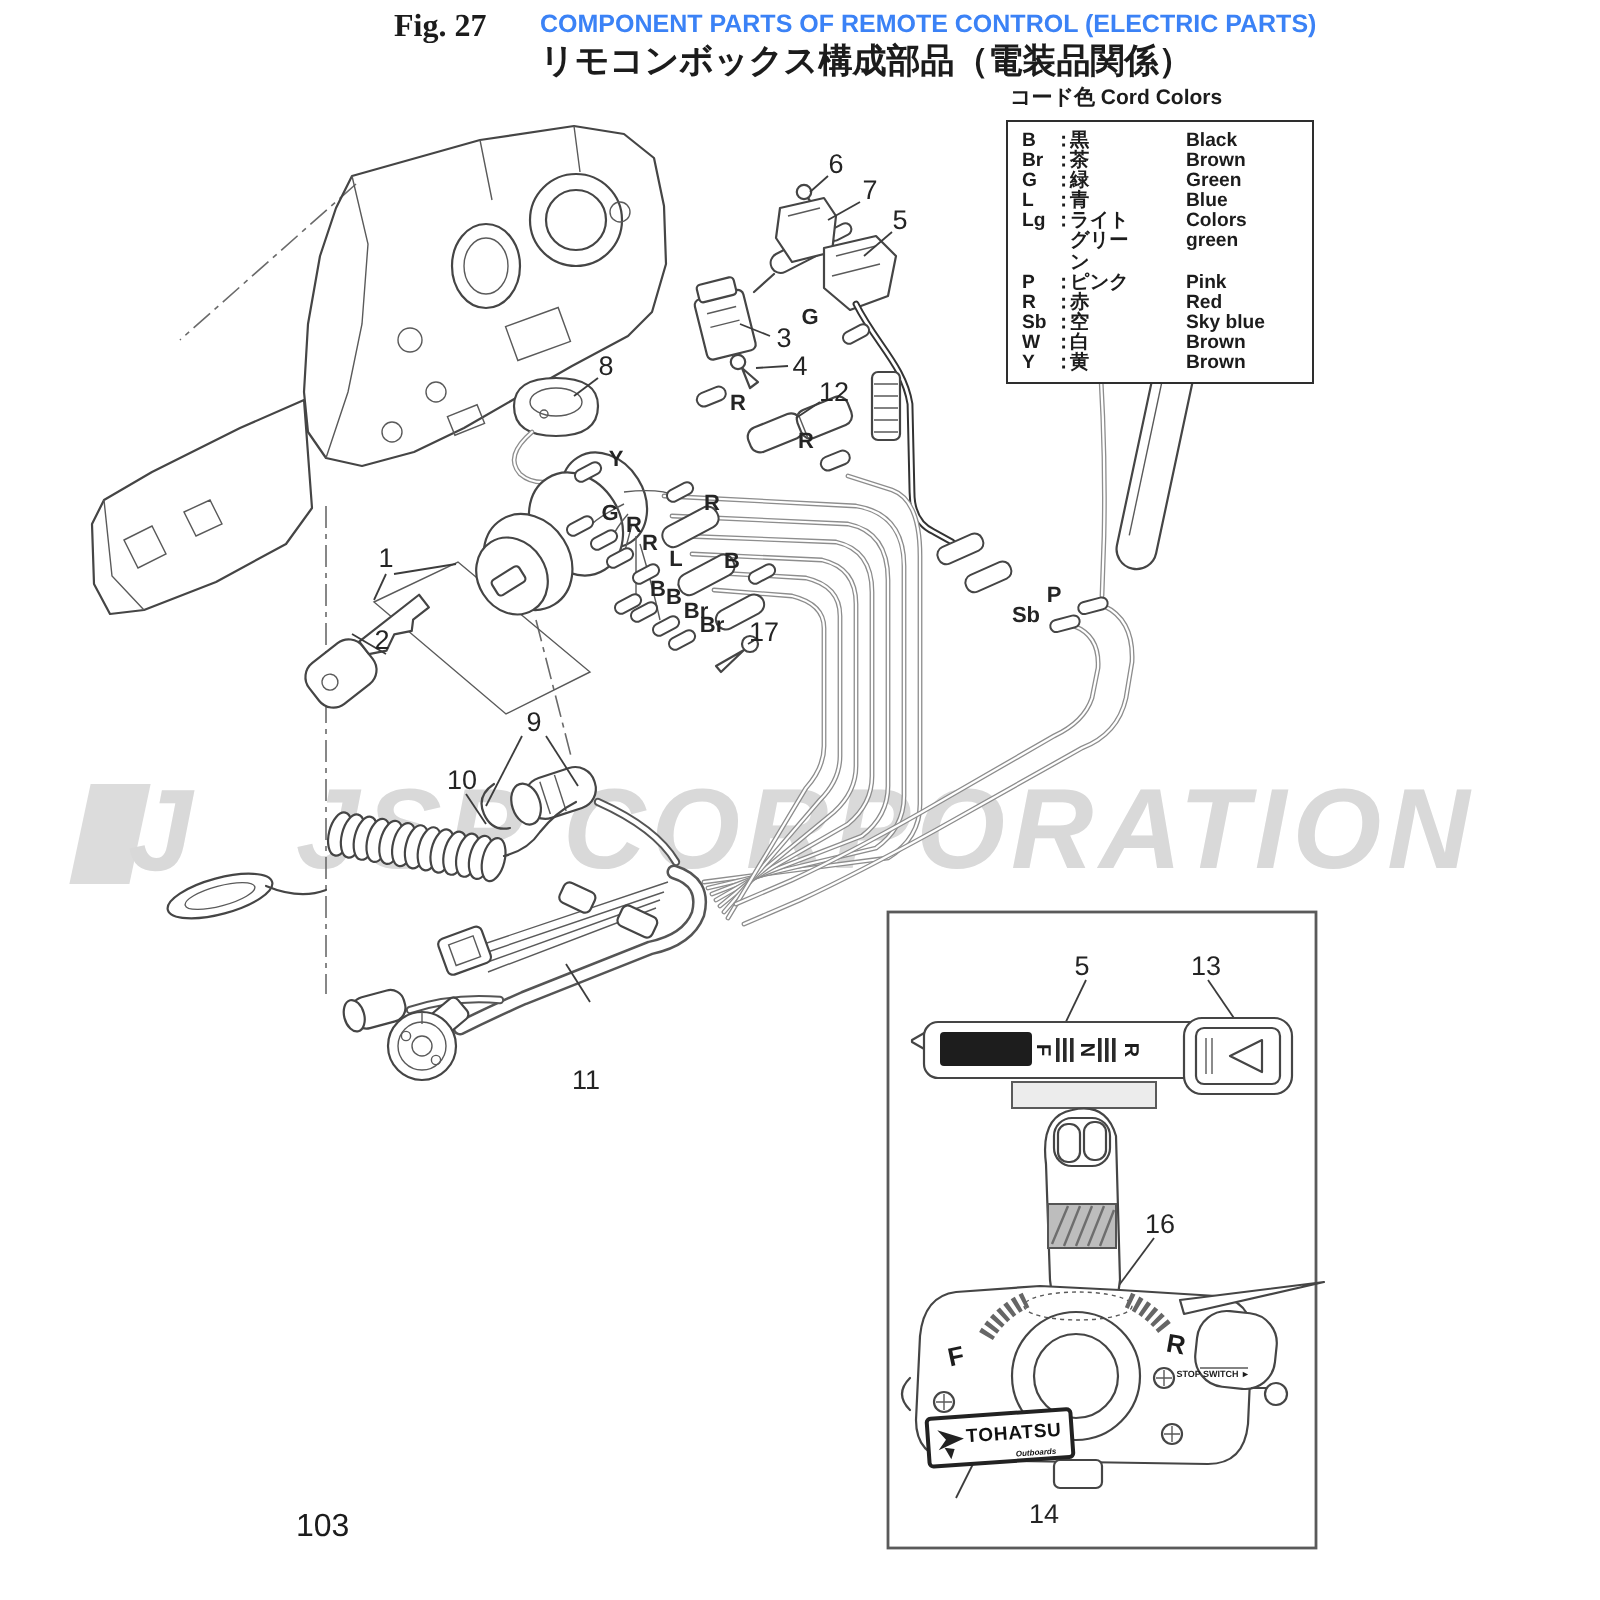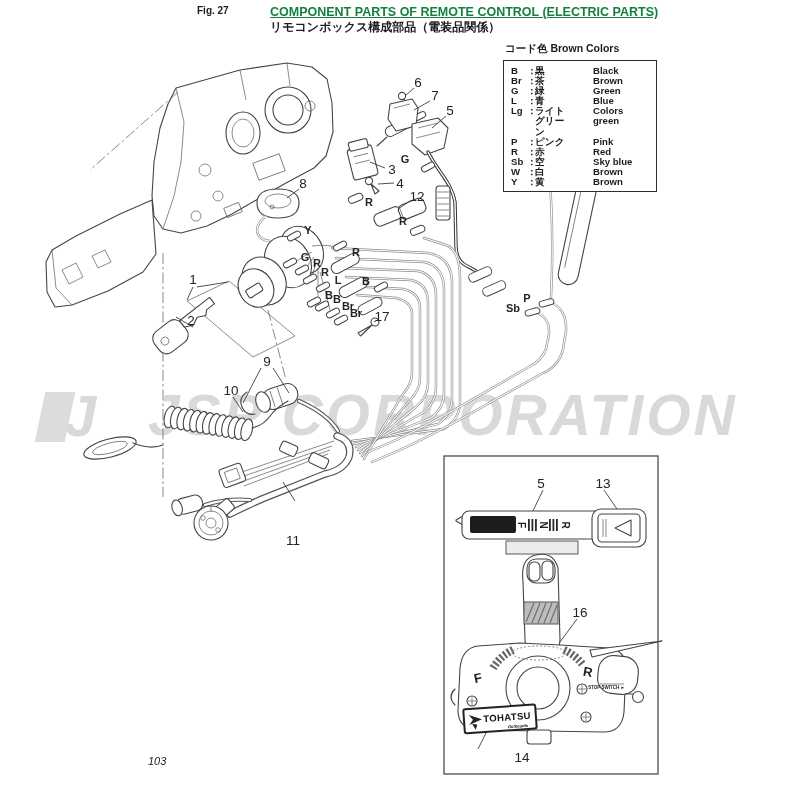--- a/index.html
+++ b/index.html
@@ -1,21 +1,21 @@
 <!DOCTYPE html>
 <html><head>
 <meta charset="utf-8">
 <style>
   html,body{margin:0;padding:0;background:#fff;}
   .page{position:relative;width:800px;height:800px;background:#ffffff;
         font-family:"Liberation Sans",sans-serif;overflow:hidden;}
   
-  .fig-label{position:absolute;left:197px;top:5px;font-size:10px;font-weight:bold;color:#1c1c1c;z-index:4;}
-  .title{position:absolute;left:270px;top:5px;font-size:12.5px;font-weight:bold;color:#15803d;z-index:4;text-decoration:underline;}
-  .subtitle{position:absolute;left:270px;top:19px;font-size:12px;font-weight:bold;color:#1c1c1c;z-index:4;}
+  .fig-label{position:absolute;left:197px;top:5px;font-size:16px;font-weight:bold;color:#1c1c1c;z-index:4;font-family:Liberation Serif, serif;}
+  .title{position:absolute;left:270px;top:5px;font-size:12.5px;font-weight:bold;color:#3b82f6;z-index:4;}
+  .subtitle{position:absolute;left:270px;top:19px;font-size:17px;font-weight:bold;color:#1c1c1c;z-index:4;}
   
   .legend{position:absolute;left:503px;top:42px;z-index:4;}
   .legend-title{font-size:10.5px;font-weight:bold;color:#1c1c1c;margin:0 0 4px 2px;}
   .legend-box{width:138px;border:1.6px solid #2e2e2e;background:#fff;padding:5px 7px 4px 7px;}
   .legend-row{display:flex;font-size:9.6px;line-height:10.1px;color:#1c1c1c;font-weight:bold;}
   .legend-code{width:16px;}
   .legend-colon{width:8px;}
   .legend-jp{flex:1;}
   .legend-en{width:56px;padding-left:24px;}
   
@@ -26,21 +26,21 @@
   .wm-j{position:absolute;left:64px;top:382px;font-size:58px;font-weight:bold;font-style:italic;color:#d9d9d9;z-index:0;}
   .wm-text{position:absolute;left:148px;top:382px;font-size:57px;font-weight:bold;font-style:italic;
            letter-spacing:3px;color:#d9d9d9;white-space:nowrap;z-index:0;}
   
   .gear-letter{position:absolute;transform:translate(-50%,-50%) rotate(90deg);font-size:10px;font-weight:bold;color:#1c1c1c;z-index:3;}
   .box-f{position:absolute;transform:translate(-50%,-50%) rotate(-12deg);font-size:13px;font-weight:bold;color:#1c1c1c;z-index:3;}
   .box-r{position:absolute;transform:translate(-50%,-50%) rotate(10deg);font-size:13px;font-weight:bold;color:#1c1c1c;z-index:3;}
   .stop-label{position:absolute;transform:translate(-100%,-50%);font-size:4.5px;font-weight:bold;color:#1c1c1c;z-index:3;white-space:nowrap;}
   .brand{position:absolute;transform:translate(-50%,-50%) rotate(-4deg);font-size:9.5px;font-weight:bold;letter-spacing:.4px;color:#111;z-index:3;white-space:nowrap;}
   .brand-sub{position:absolute;transform:translate(-50%,-50%) rotate(-4deg);font-size:4px;font-weight:bold;font-style:italic;color:#111;z-index:3;white-space:nowrap;}
-  .page-number{position:absolute;left:148px;top:755px;font-size:11px;color:#1c1c1c;z-index:4;font-style:italic;}
+  .page-number{position:absolute;left:148px;top:755px;font-size:16px;color:#1c1c1c;z-index:4;}
   svg.diagram{position:absolute;left:0;top:0;z-index:1;}
   
   .ln{stroke:#454545;fill:none;stroke-width:1.1;stroke-linejoin:round;stroke-linecap:round;}
   .lnf{stroke:#454545;fill:#ffffff;stroke-width:1.1;stroke-linejoin:round;}
   .thin{stroke:#5a5a5a;fill:none;stroke-width:.7;}
   .dash{stroke:#6a6a6a;fill:none;stroke-width:.8;stroke-dasharray:11 3 2.5 3;}
   .wire{stroke:#8d8d8d;fill:none;stroke-width:2.4;stroke-linecap:round;}
   .wire-core{stroke:#ffffff;fill:none;stroke-width:1.1;stroke-linecap:round;}
   .tube{stroke:#555;fill:none;stroke-width:7.5;stroke-linecap:round;}
   .tube-core{stroke:#fff;fill:none;stroke-width:5;stroke-linecap:round;}
@@ -58,21 +58,21 @@
 
   <div class="wm-block"></div>
   <span class="wm-j">J</span>
   <span class="wm-text">JSP CORPORATION</span>
 
   <span class="fig-label">Fig. 27</span>
   <span class="title">COMPONENT PARTS OF REMOTE CONTROL (ELECTRIC PARTS)</span>
   <span class="subtitle">リモコンボックス構成部品（電装品関係）</span>
 
   <div class="legend">
-    <div class="legend-title">コード色 Brown Colors</div>
+    <div class="legend-title">コード色 Cord Colors</div>
     <div class="legend-box" id="legend-box">
         <div class="legend-row">
           <span class="legend-code">B</span>
           <span class="legend-colon">：</span>
           <span class="legend-jp">黒</span>
           <span class="legend-en">Black</span>
         </div>
         <div class="legend-row">
           <span class="legend-code">Br</span>
           <span class="legend-colon">：</span>

